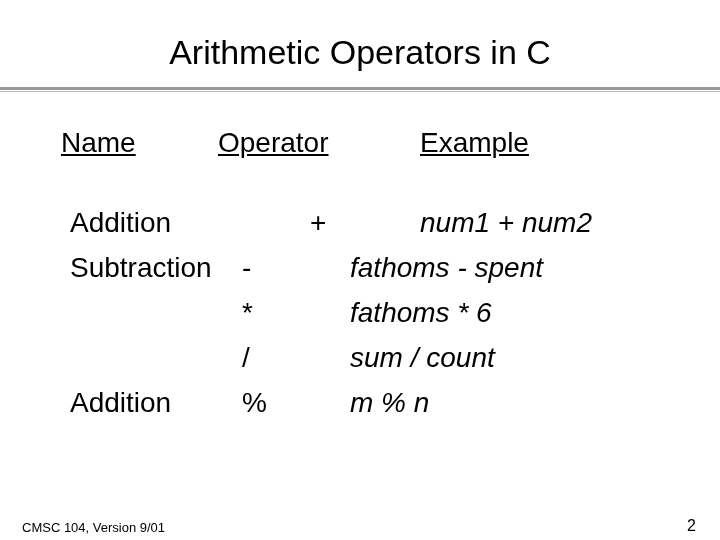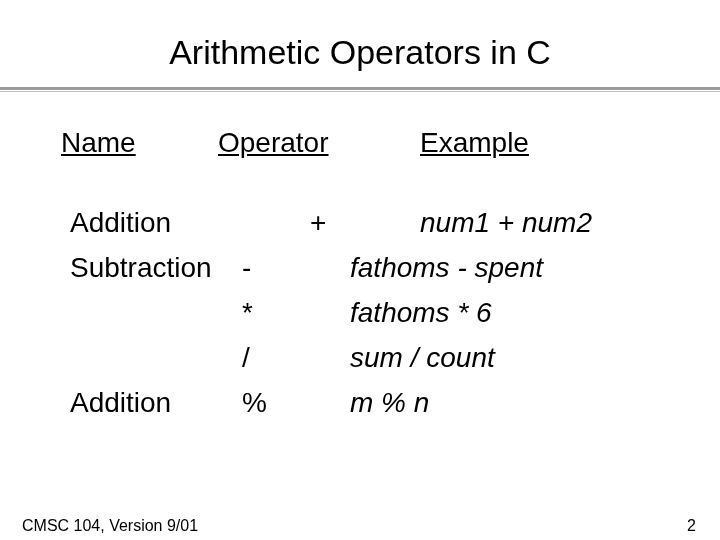--- a/index.html
+++ b/index.html
@@ -77,21 +77,21 @@
   .c-ex   { position: absolute; left: 350px; font-style: italic; }
 
   
   .row0 .c-op { left: 310px; }
   .row0 .c-ex { left: 420px; }
 
   .footer-left {
     position: absolute;
     bottom: 20px;
     left: 22px;
-    font-size: 16px;
+    font-size: 13px;
   }
   .footer-right {
     position: absolute;
     bottom: 20px;
     right: 24px;
     font-size: 16px;
   }
 </style>
 </head>
 <body>

